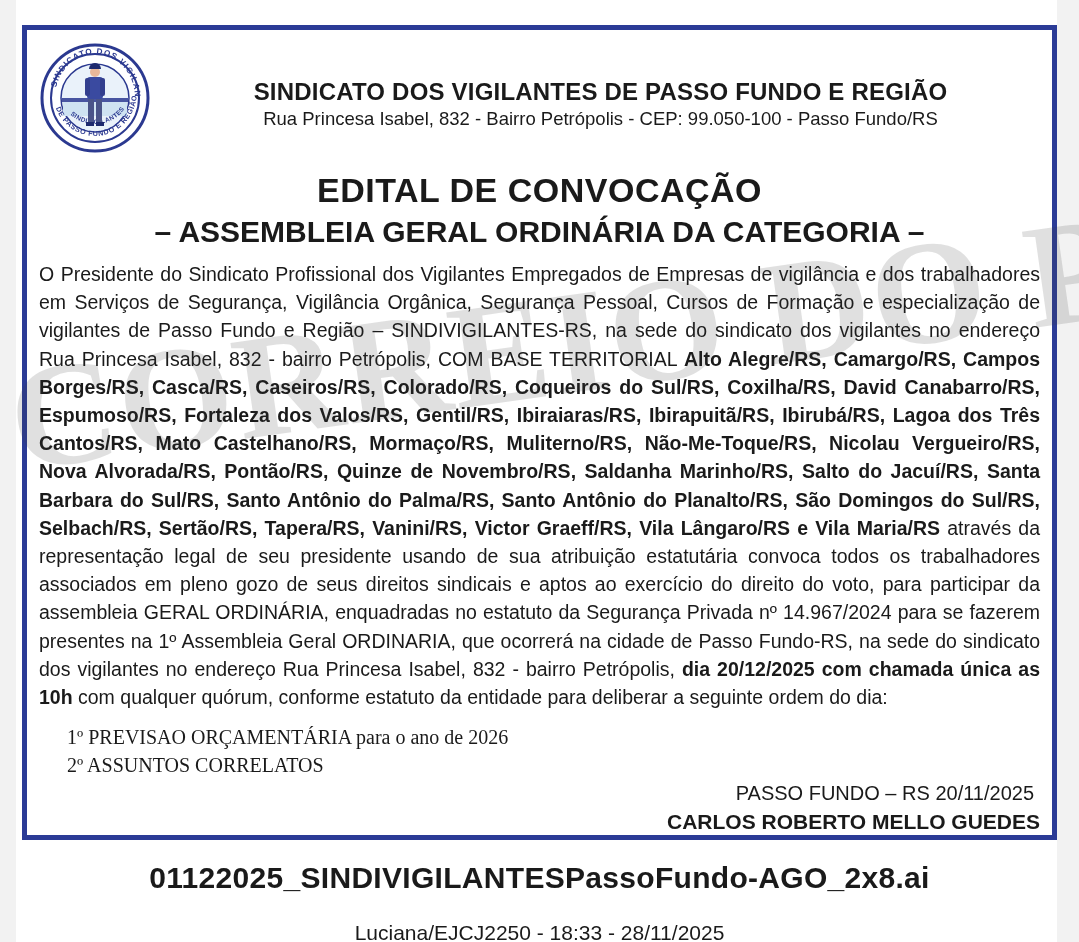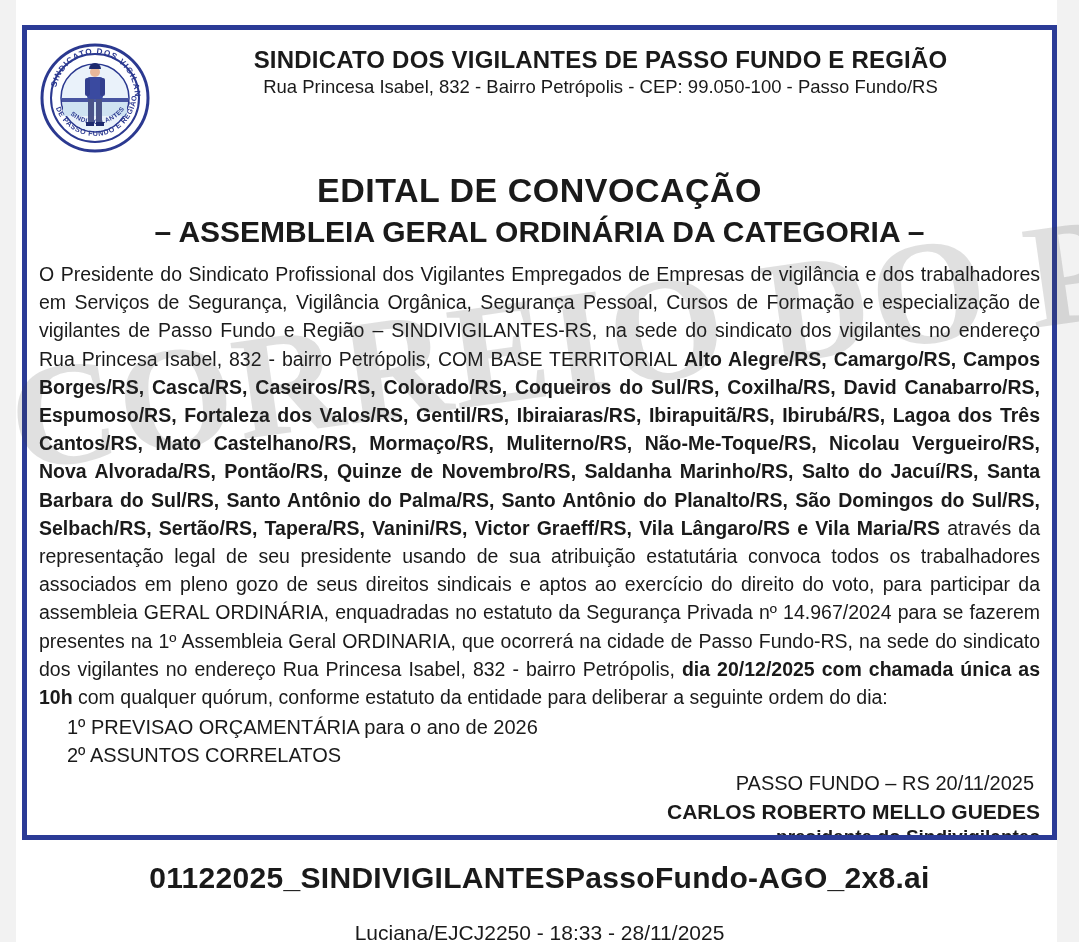--- a/index.html
+++ b/index.html
@@ -31,20 +31,21 @@
     align-items: flex-start;
   }
   .logo-wrap {
     flex: 0 0 122px;
     padding-top: 2px;
   }
   .head-text {
     flex: 1;
     text-align: center;
     padding-top: 6px;
+    margin-top: 32px;
   }
   .org-name {
     font-size: 24px;
     font-weight: bold;
     letter-spacing: 0.2px;
     white-space: nowrap;
   }
   .org-line {
     font-size: 18.5px;
     line-height: 25px;
@@ -62,21 +63,21 @@
     line-height: 36px;
     margin-top: 2px;
   }
   .body-par {
     margin-top: 10px;
     font-size: 19.5px;
     line-height: 28.2px;
     text-align: justify;
     text-justify: inter-word;
   }
-  .agenda { margin-top: 2px; }
+  .agenda { margin-top: 12px; font-family: Liberation Serif, serif; }
   .agenda-item {
     font-size: 20px;
     line-height: 28px;
     padding-left: 28px;
   }
   .date-line {
     text-align: right;
     font-size: 20px;
     line-height: 24px;
     margin-top: 2px;

